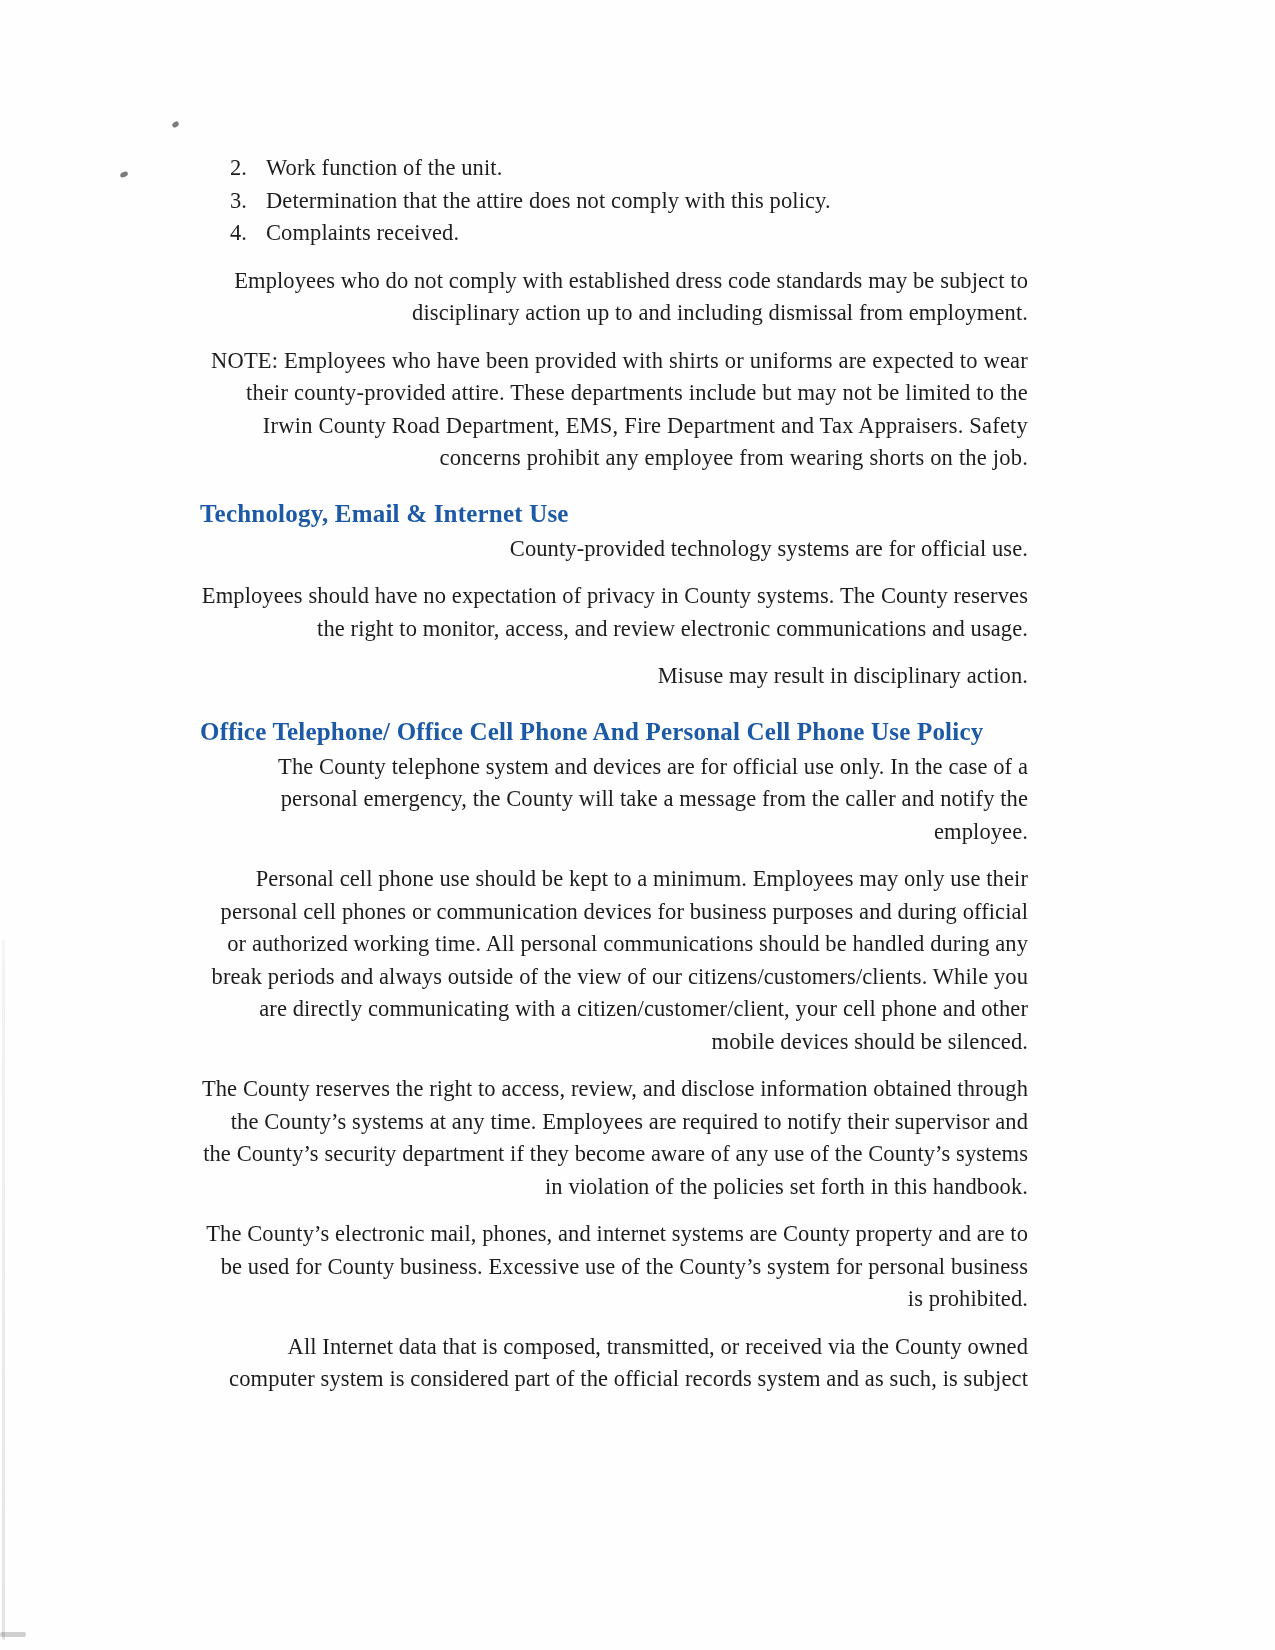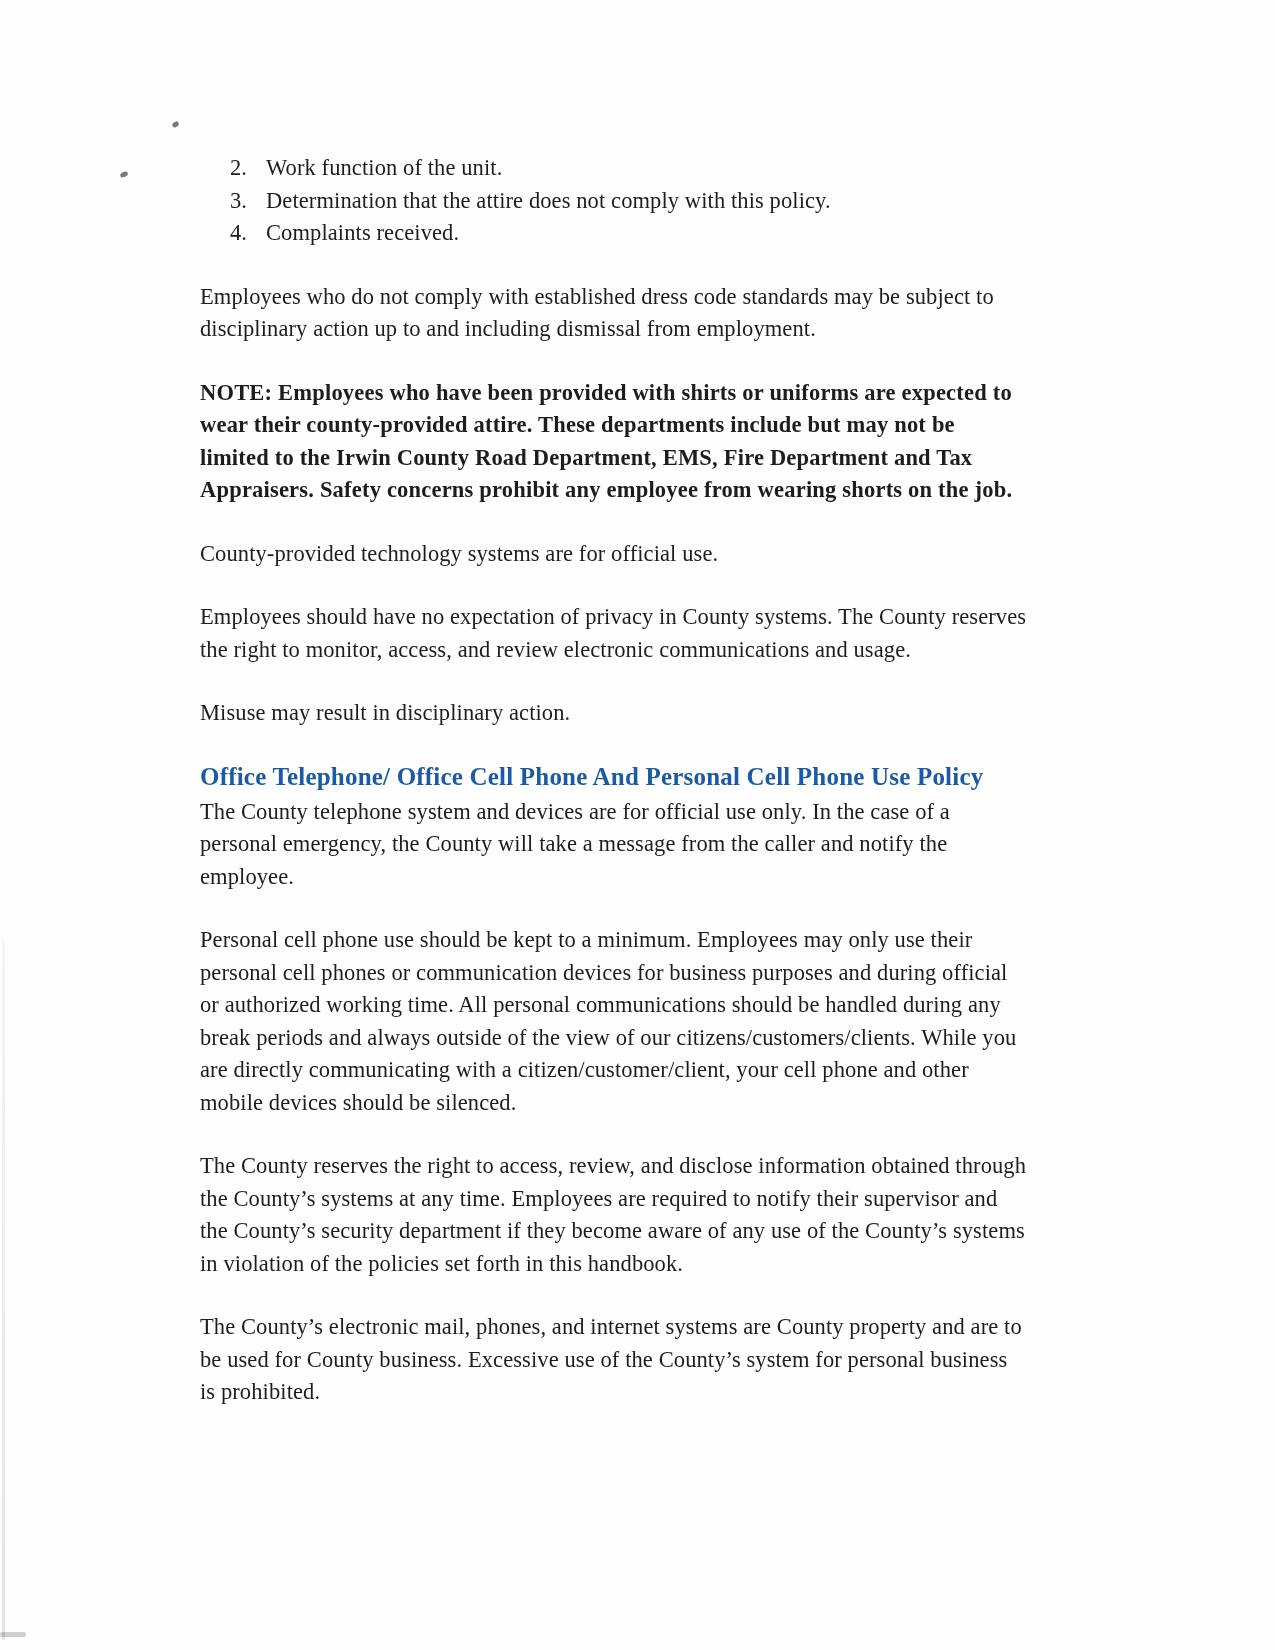--- a/index.html
+++ b/index.html
@@ -59,24 +59,25 @@
     padding: 0 0 0 30px;
   }
   .numlist li {
     display: flex;
   }
   .numlist .num {
     width: 36px;
     flex: 0 0 36px;
   }
   p {
-    margin: 31px 0;
+    margin: 15px 0;
+    text-align: right;
   }
   p.bold {
-    font-weight: bold;
+    font-weight: normal;
     letter-spacing: 0.2px;
   }
   h2 {
     font-size: 25px;
     line-height: 32px;
     font-weight: bold;
     color: #1c5aa6;
     margin: 23px 0 3px 0;
     white-space: nowrap;
     letter-spacing: 0.2px;
@@ -109,25 +110,27 @@
       <li>
         <span class="num">4.</span>
         <span>Complaints received.</span>
       </li>
     </ol>
 
     <p>Employees who do not comply with established dress code standards may be subject to disciplinary action up to and including dismissal from employment.</p>
 
     <p class="bold">NOTE: Employees who have been provided with shirts or uniforms are expected to wear their county-provided attire. These departments include but may not be limited to the Irwin County Road Department, EMS, Fire Department and Tax Appraisers. Safety concerns prohibit any employee from wearing shorts on the job.</p>
 
+    <h2>Technology, Email &amp; Internet Use</h2>
     <p>County-provided technology systems are for official use.</p>
     <p>Employees should have no expectation of privacy in County systems. The County reserves the right to monitor, access, and review electronic communications and usage.</p>
     <p>Misuse may result in disciplinary action.</p>
 
     <h2>Office Telephone/ Office Cell Phone And Personal Cell Phone Use Policy</h2>
     <p>The County telephone system and devices are for official use only. In the case of a personal emergency, the County will take a message from the caller and notify the employee.</p>
     <p>Personal cell phone use should be kept to a minimum. Employees may only use their personal cell phones or communication devices for business purposes and during official or authorized working time. All personal communications should be handled during any break periods and always outside of the view of our citizens/customers/clients. While you are directly communicating with a citizen/customer/client, your cell phone and other mobile devices should be silenced.</p>
 
     <p>The County reserves the right to access, review, and disclose information obtained through the County’s systems at any time. Employees are required to notify their supervisor and the County’s security department if they become aware of any use of the County’s systems in violation of the policies set forth in this handbook.</p>
     <p>The County’s electronic mail, phones, and internet systems are County property and are to be used for County business. Excessive use of the County’s system for personal business is prohibited.</p>
+    <p>All Internet data that is composed, transmitted, or received via the County owned computer system is considered part of the official records system and as such, is subject</p>
 
   </div>
 </div>
 
 </body></html>

